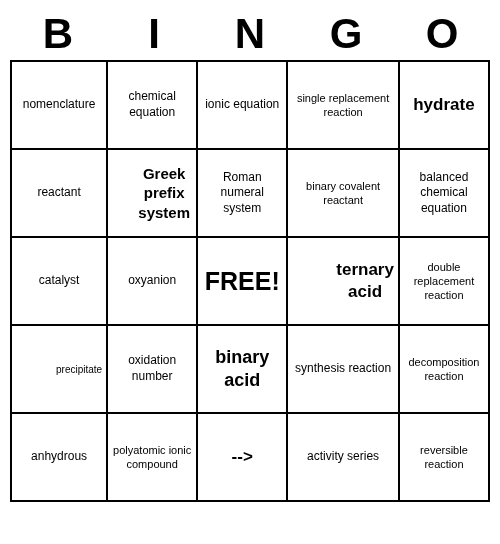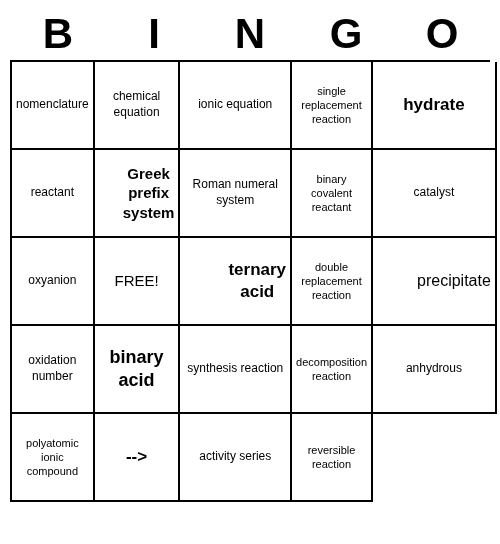--- a/index.html
+++ b/index.html
@@ -78,26 +78,27 @@
   <div class="bingo-grid">
   <div class="bingo-cell" style="font-size: 12px;">nomenclature</div>
       <div class="bingo-cell" style="font-size: 12px;">chemical equation</div>
       <div class="bingo-cell" style="font-size: 12px;">ionic equation</div>
       <div class="bingo-cell" style="font-size: 11px;">single replacement reaction</div>
       <div class="bingo-cell" style="font-size: 17px; font-weight: bold;">hydrate</div>
       <div class="bingo-cell" style="font-size: 12px;">reactant</div>
       <div class="bingo-cell" style="font-size: 15px; font-weight: bold; padding-left: 28px;">Greek prefix system</div>
       <div class="bingo-cell" style="font-size: 12px;">Roman numeral system</div>
       <div class="bingo-cell" style="font-size: 11px;">binary covalent reactant</div>
+      <div class="bingo-cell" style="font-size: 12px;">balanced chemical equation</div>
       <div class="bingo-cell" style="font-size: 12px;">catalyst</div>
       <div class="bingo-cell" style="font-size: 12px;">oxyanion</div>
-      <div class="bingo-cell free" style="font-size: 15px; font-weight: normal;">FREE!</div>
+      <div class="bingo-cell free" style="font-size: 25px; font-weight: bold;">FREE!</div>
       <div class="bingo-cell" style="font-size: 17px; font-weight: bold; padding-left: 48px;">ternary acid</div>
       <div class="bingo-cell" style="font-size: 11px;">double replacement reaction</div>
-      <div class="bingo-cell" style="font-size: 16px; padding-left: 44px;">precipitate</div>
+      <div class="bingo-cell" style="font-size: 10px; padding-left: 44px;">precipitate</div>
       <div class="bingo-cell" style="font-size: 12px;">oxidation number</div>
       <div class="bingo-cell" style="font-size: 18px; font-weight: bold;">binary acid</div>
       <div class="bingo-cell" style="font-size: 12px;">synthesis reaction</div>
       <div class="bingo-cell" style="font-size: 11px;">decomposition reaction</div>
       <div class="bingo-cell" style="font-size: 12px;">anhydrous</div>
       <div class="bingo-cell" style="font-size: 11px;">polyatomic ionic compound</div>
       <div class="bingo-cell" style="font-size: 17px; font-weight: bold;">--&gt;</div>
       <div class="bingo-cell" style="font-size: 12px;">activity series</div>
       <div class="bingo-cell" style="font-size: 11px;">reversible reaction</div>
     </div>

